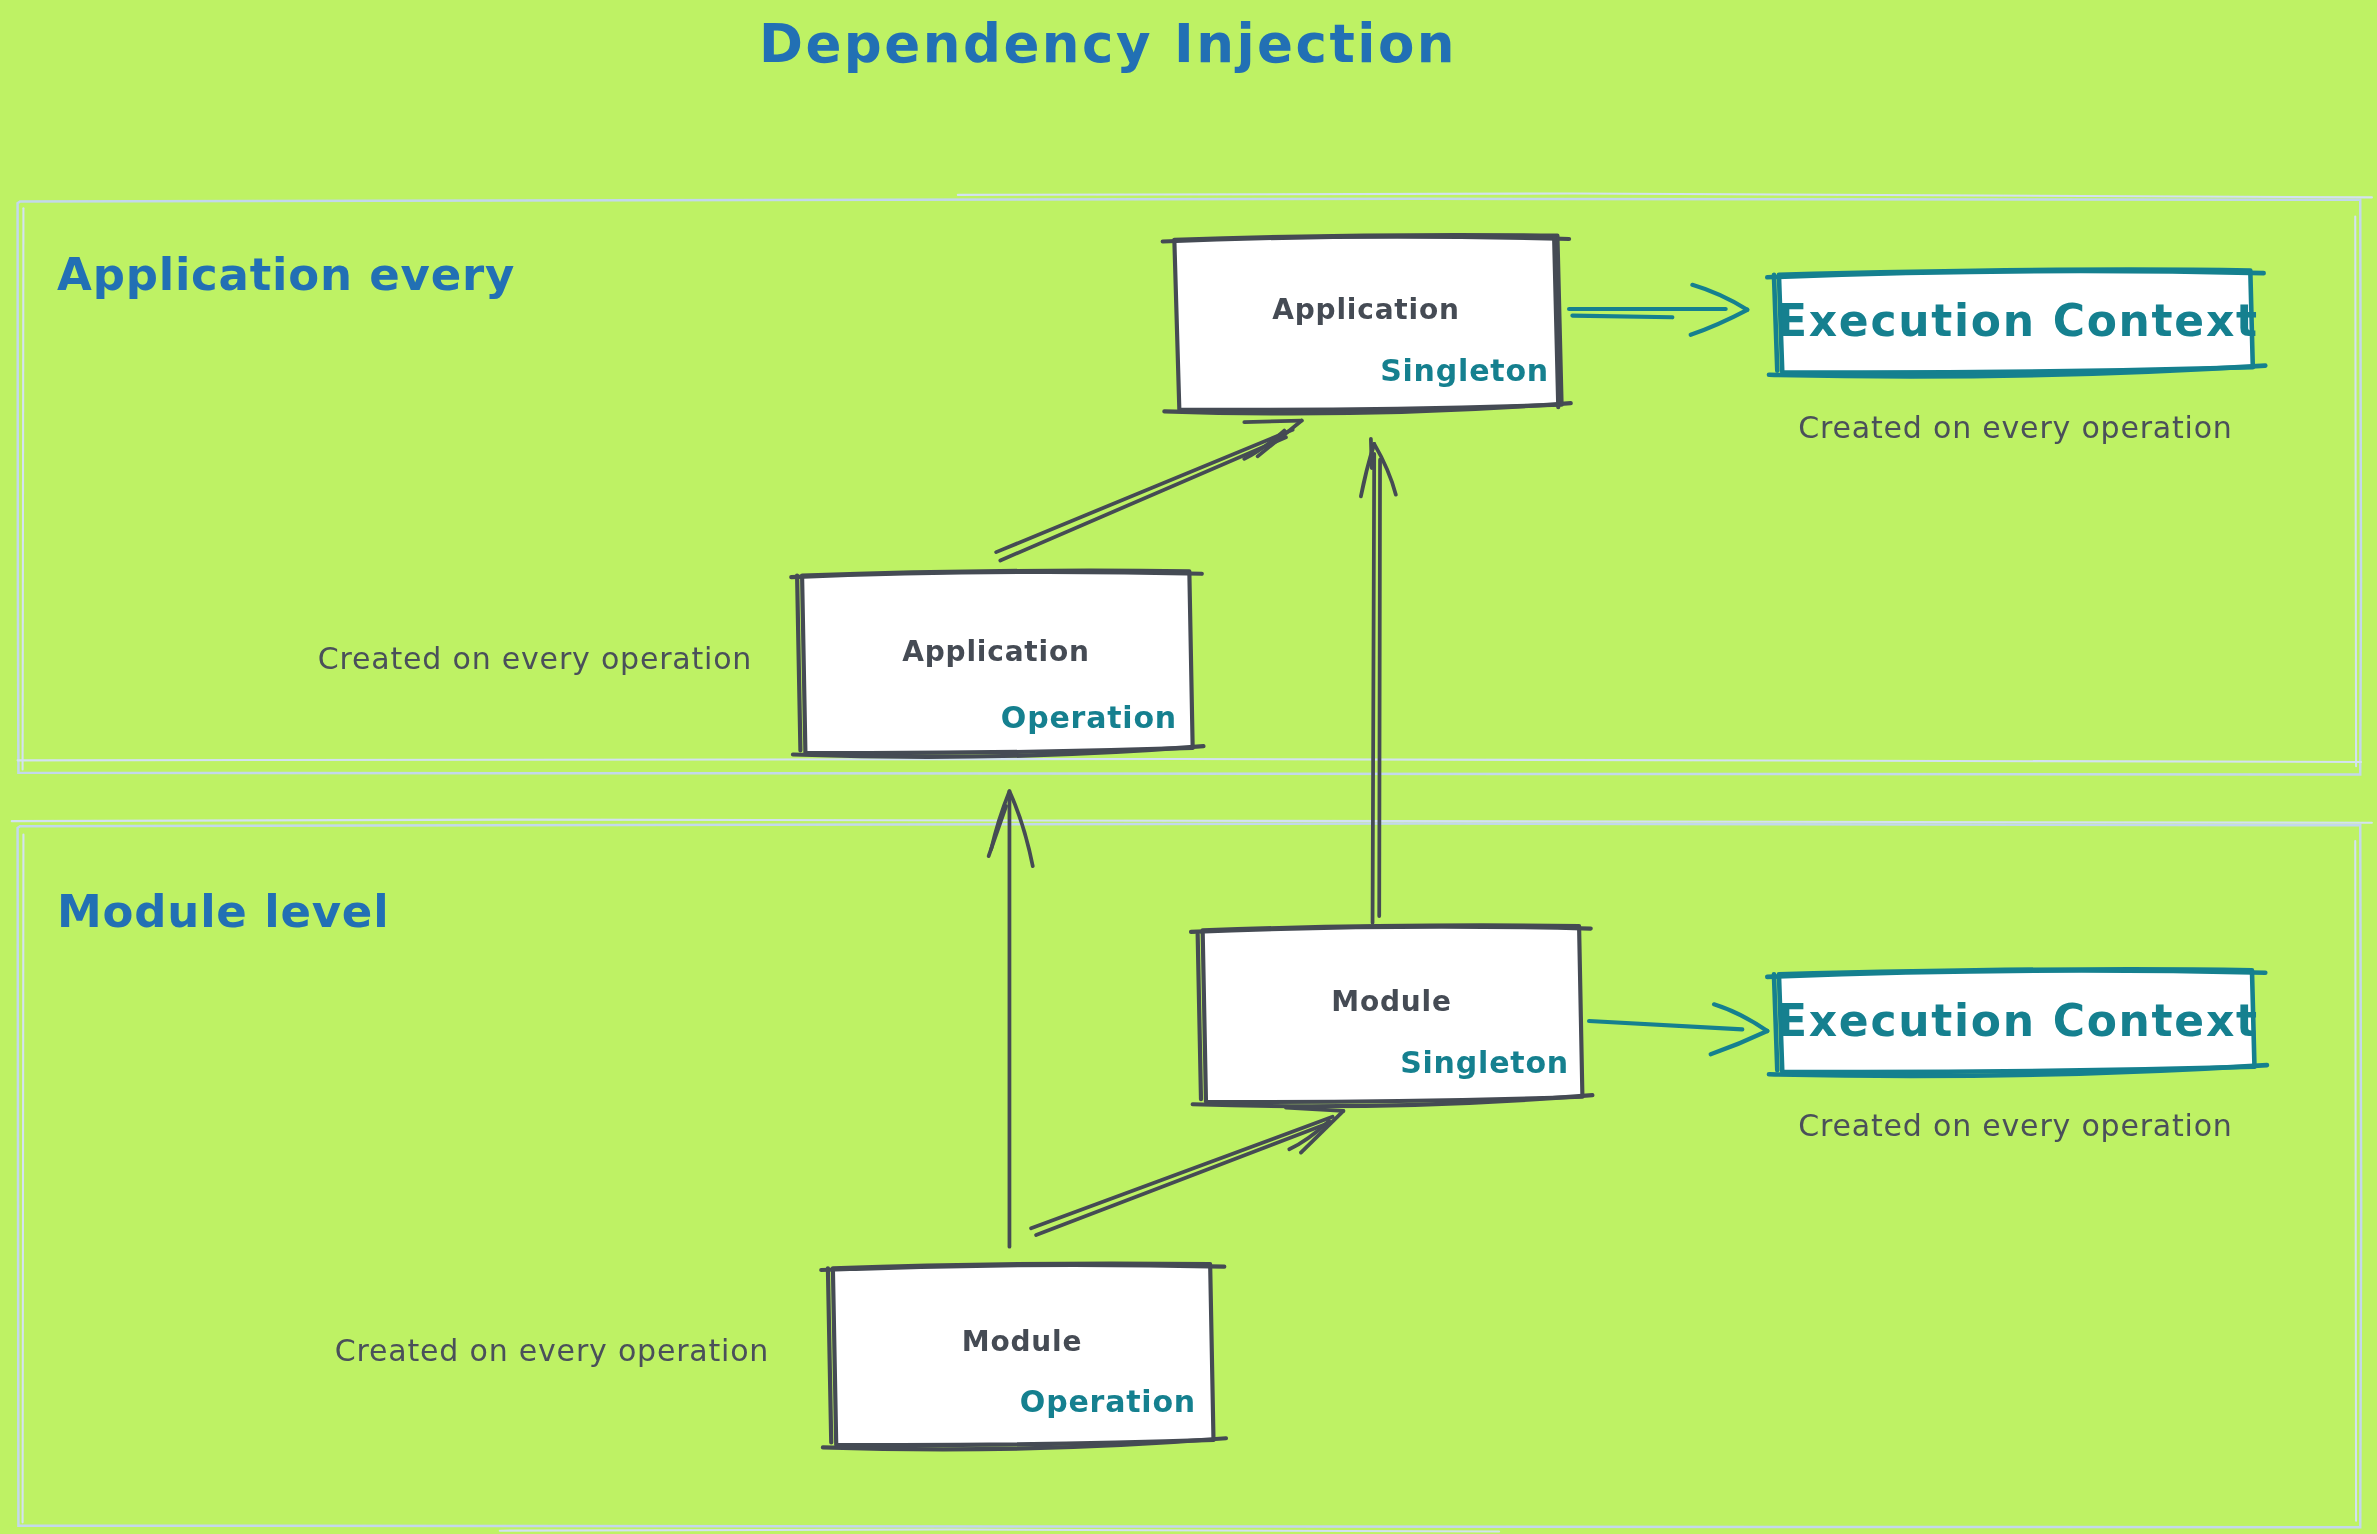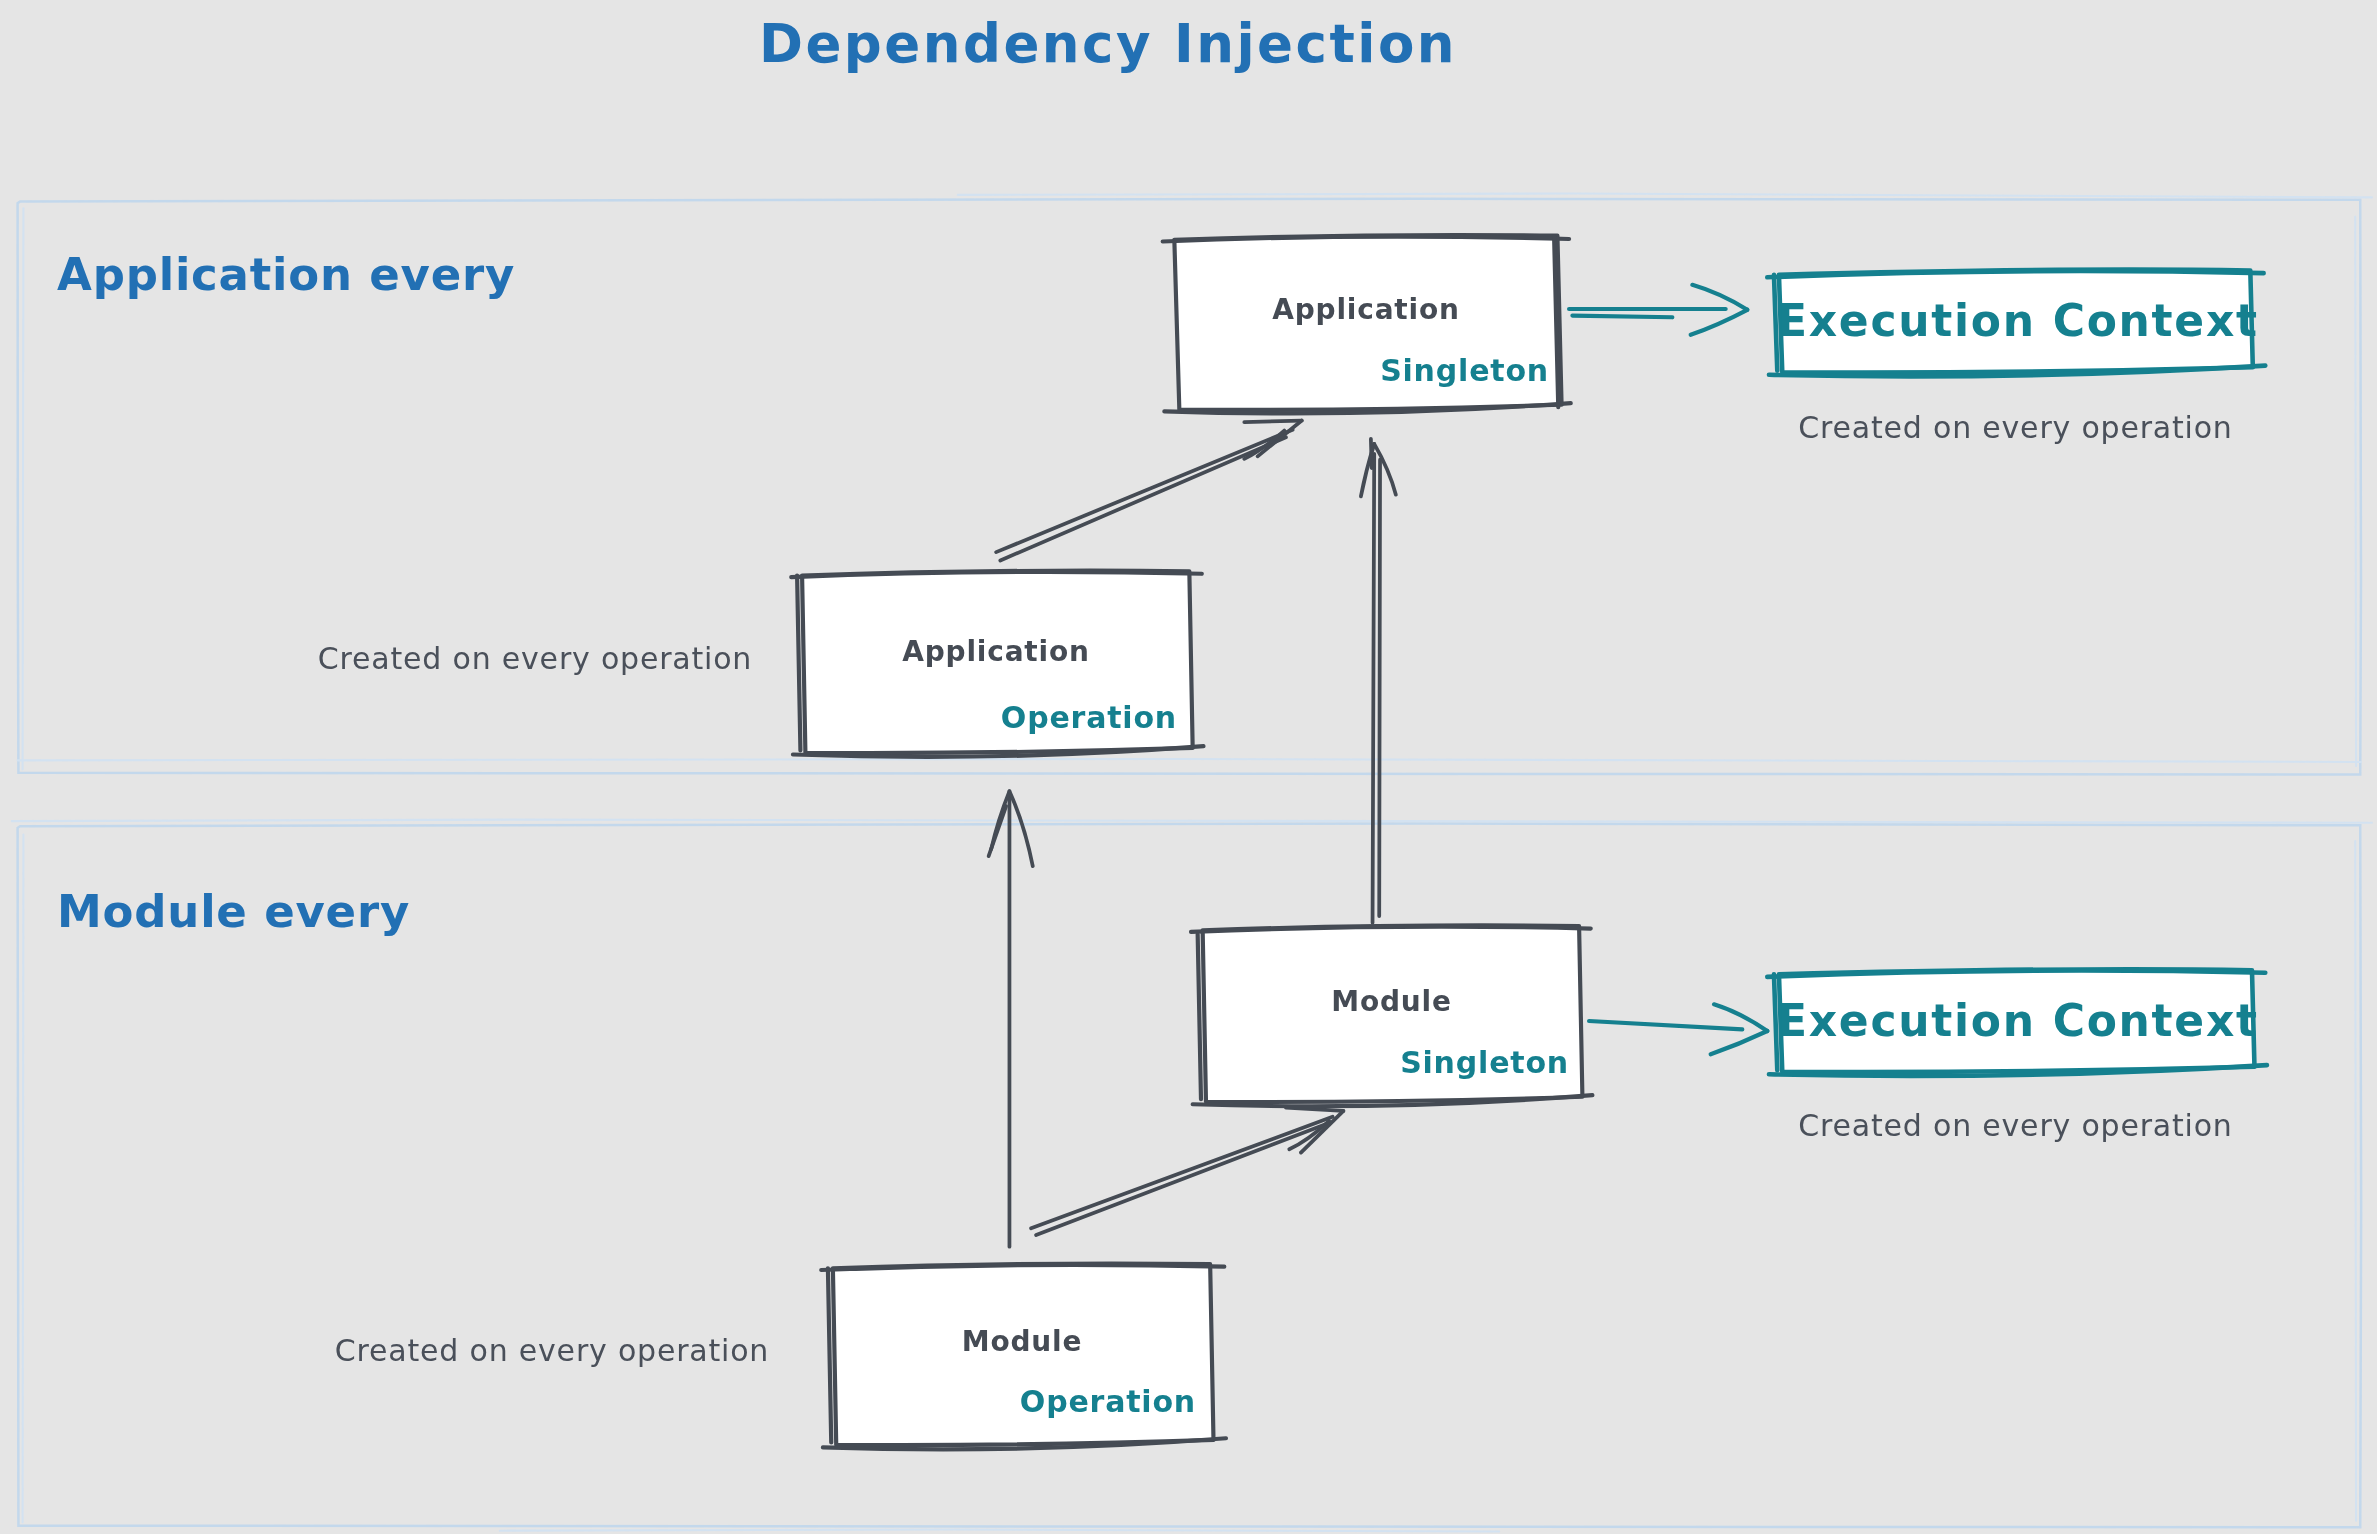--- a/index.html
+++ b/index.html
@@ -8,21 +8,21 @@
     background: #ffffff;
     width: 2377px;
     height: 1534px;
     overflow: hidden;
     font-family: "DejaVu Sans", sans-serif;
   }
   .canvas {
     position: relative;
     width: 2377px;
     height: 1534px;
-    background: #e5e5e5;
+    background: #bef264;
   }
   svg.art {
     position: absolute;
     left: 0; top: 0;
     width: 2377px;
     height: 1534px;
   }
   .txt { position: absolute; white-space: nowrap; }
 
   .title {
@@ -204,21 +204,21 @@
       <path class="tlf" d="M2136 1170 C2330 1165 2540 1162 2704 1165 L2707 1281 C2520 1286 2330 1288 2140 1287 Z"></path>
       <path class="tl" d="M2122 1173 Q2420 1161 2720 1168"></path>
       <path class="tl" d="M2124 1290 Q2430 1297 2722 1279"></path>
       <path class="tl" d="M2130 1170 L2134 1285"></path>
     </g>
   </svg>
 
   <div class="txt title">Dependency Injection</div>
 
   <div class="txt section-label app">Application every</div>
-  <div class="txt section-label mod">Module every</div>
+  <div class="txt section-label mod">Module level</div>
 
   <div class="txt box-name app-singleton-name">Application</div>
   <div class="txt box-scope app-singleton-scope">Singleton</div>
 
   <div class="txt box-name app-operation-name">Application</div>
   <div class="txt box-scope app-operation-scope">Operation</div>
 
   <div class="txt box-name module-singleton-name">Module</div>
   <div class="txt box-scope module-singleton-scope">Singleton</div>
 

